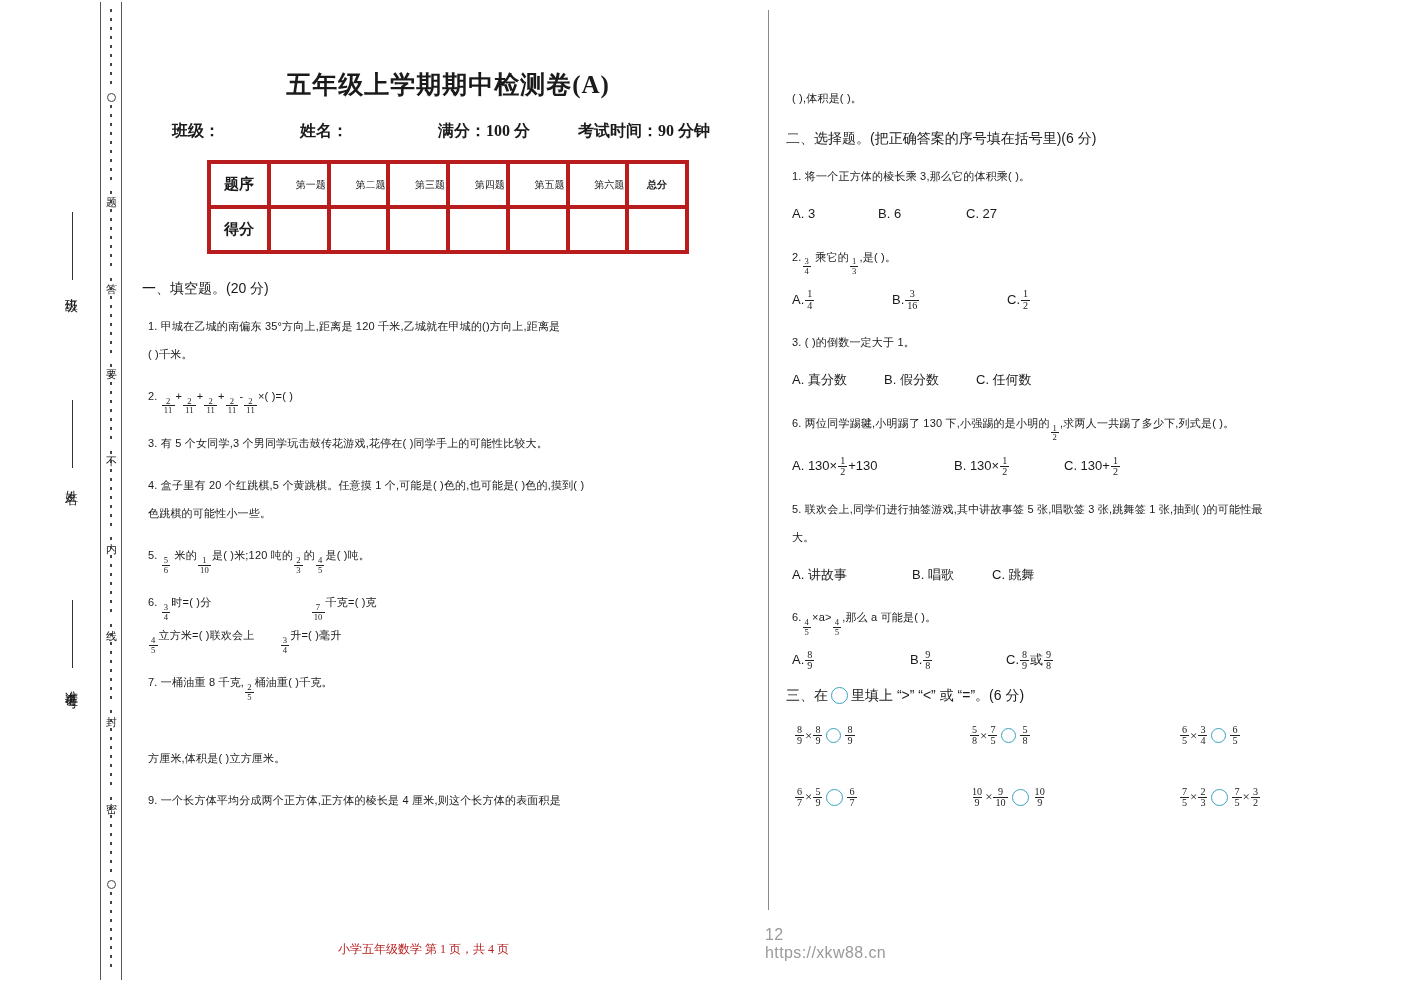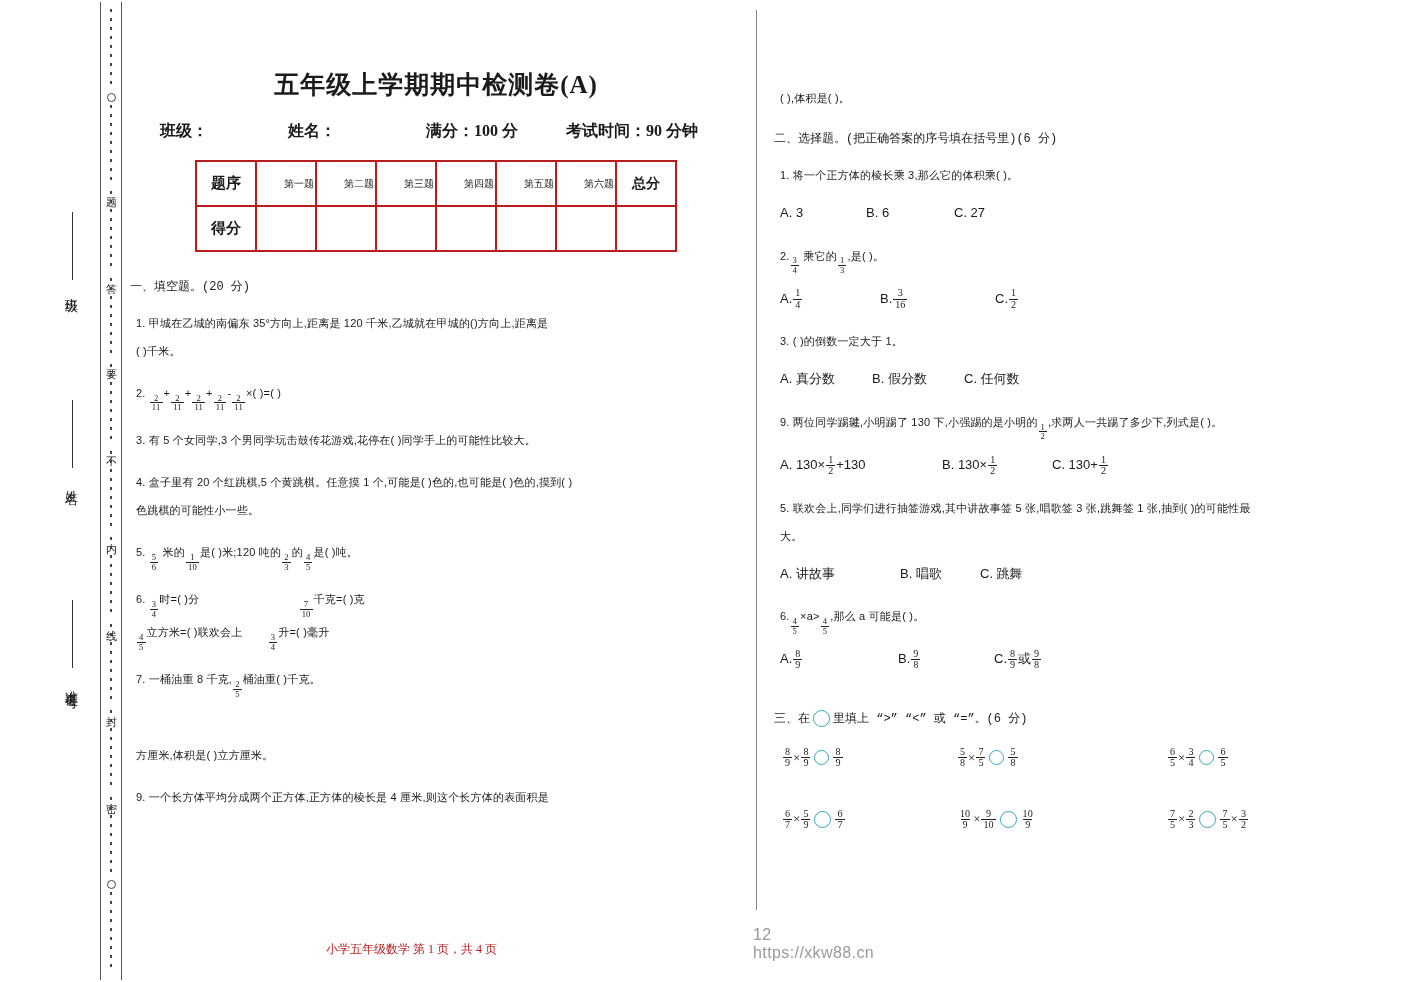--- a/index.html
+++ b/index.html
@@ -65,21 +65,21 @@
   }
   .seal-circle {
     width: 9px; height: 9px;
     border: 1px solid #444;
     border-radius: 50%;
   }
 
   
   #page {
     position: absolute;
-    left: 118px; top: 0;
+    left: 130px; top: 0;
     width: 1291px; height: 936px;
   }
   #col-divider {
     position: absolute;
     left: 638px; top: 10px;
     width: 1px; height: 900px;
     background: #8a8a8a;
   }
   .column {
     position: absolute;
@@ -115,45 +115,45 @@
   #meta-row .m-time  { flex: 1; }
 
   
   #score-table {
     margin: 18px auto 0 auto;
     border-collapse: collapse;
     width: 482px;
     table-layout: fixed;
   }
   #score-table td {
-    border: 2px solid #b91c1c;
+    border: 4px solid #b91c1c;
     height: 45px;
     text-align: center;
     vertical-align: middle;
   }
   #score-table td.hd {
     width: 60px;
     font-size: 15px;
     font-weight: bold;
   }
   #score-table td.qn {
     font-size: 10px;
     font-family: "Liberation Serif", serif;
     text-align: right;
   }
   #score-table td.total {
+    font-size: 10px;
+    font-weight: bold;
+  }
+
+  
+  .section-head {
     font-size: 14px;
-    font-weight: bold;
-  }
-
-  
-  .section-head {
-    font-size: 12px;
     margin: 26px 0 0 4px;
-    font-family: Liberation Mono, monospace;
+    font-family: Liberation Sans, sans-serif;
   }
   .q {
     font-size: 11px;
     line-height: 2.55;
     margin: 14px 0 0 10px;
     font-family: "Liberation Sans", sans-serif;
     letter-spacing: .2px;
   }
   .opts {
     font-size: 13px;
@@ -425,21 +425,21 @@
     </div>
 
     <div class="q">3. (      )的倒数一定大于 1。</div>
     <div class="opts">
       <span class="o" style="width:92px;">A. 真分数</span>
       <span class="o" style="width:92px;">B. 假分数</span>
       <span class="o">C. 任何数</span>
     </div>
 
     <div class="q">
-      <span>9. 两位同学踢毽,小明踢了 130 下,小强踢的是小明的</span><span class="frac">
+      <span>6. 两位同学踢毽,小明踢了 130 下,小强踢的是小明的</span><span class="frac">
           <span class="num">1</span>
           <span class="den">2</span>
         </span><span>,求两人一共踢了多少下,列式是(      )。</span>
     </div>
     <div class="opts">
       <span class="o" style="width:130px;">
           <span>A. 130×</span>
           <span class="frac">
             <span class="num">1</span>
             <span class="den">2</span>
@@ -503,21 +503,21 @@
             <span class="den">9</span>
           </span>
           <span> 或</span>
           <span class="frac">
             <span class="num">9</span>
             <span class="den">8</span>
           </span>
         </span>
     </div>
 
-    <div class="section-head" style="margin-top:36px;display:flex;align-items:flex-end;">
+    <div class="section-head" style="margin-top:12px;display:flex;align-items:center;">
       <span>三、在</span>
       <span class="circ"></span>
       <span>里填上 “&gt;” “&lt;” 或 “=”。(6 分)</span>
     </div>
 
     <div class="cmp-grid">
       <div class="cmp-item">
         <span class="frac">
             <span class="num">8</span>
             <span class="den">9</span>

